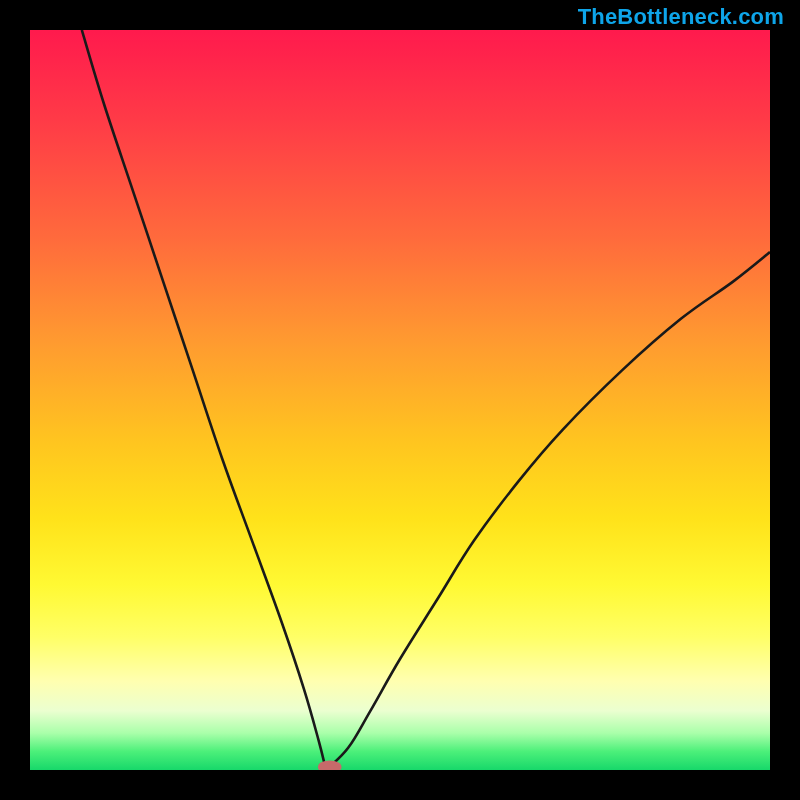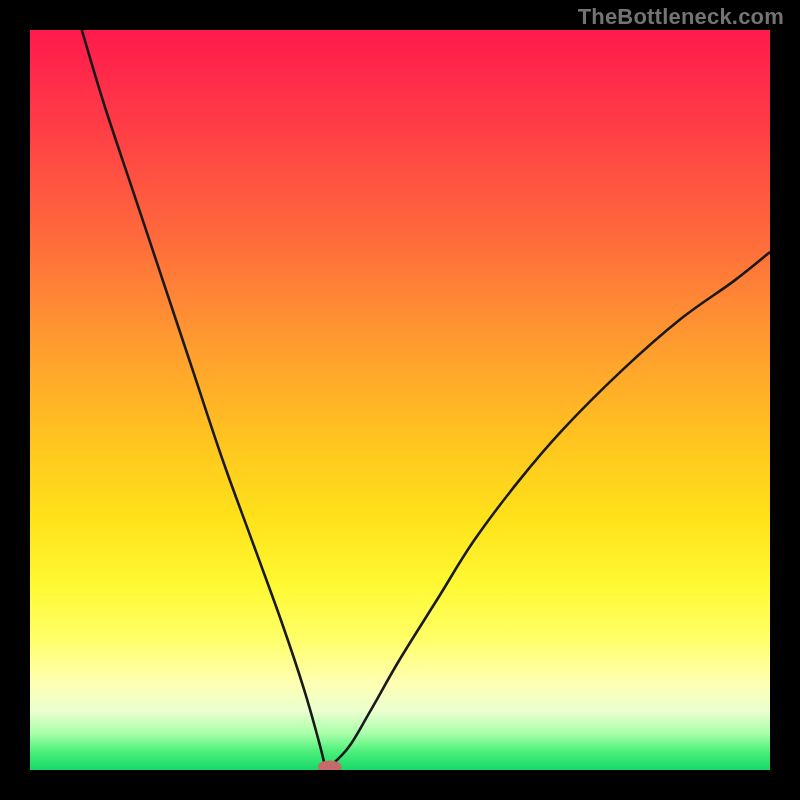--- a/index.html
+++ b/index.html
@@ -47,21 +47,21 @@
     top: 0;
     left: 0;
     width: 740px;
     height: 740px;
     display: block;
   }
   .watermark {
     position: absolute;
     top: 4px;
     right: 16px;
-    color: #737373;
+    color: #0ea5e9;
     font-size: 22px;
     font-weight: 600;
     letter-spacing: 0.2px;
   }
 </style>
 </head>
 <body>
 
 <div class="frame">
 

